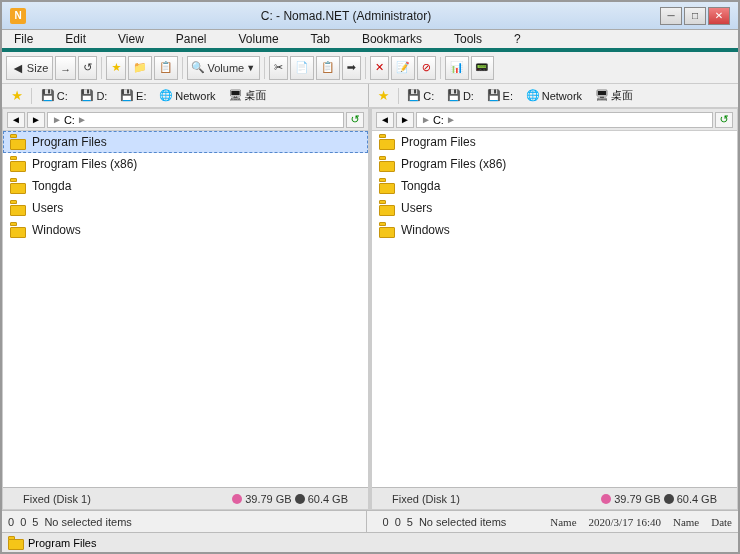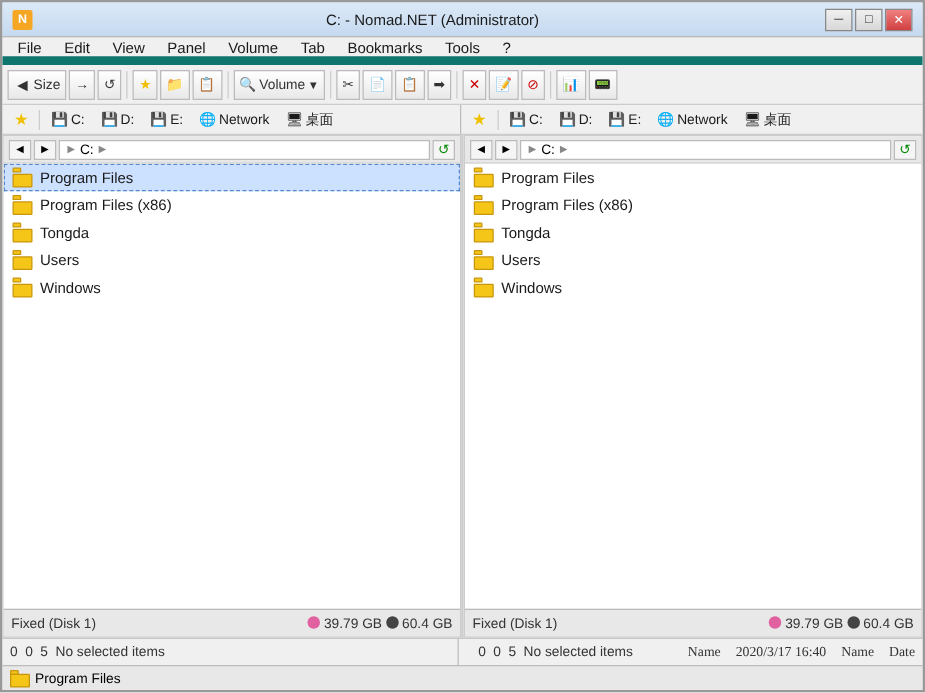--- a/index.html
+++ b/index.html
@@ -65,22 +65,22 @@
       font-size: 10px;
       color: #333;
     }
     .win-btn.close { background: linear-gradient(to bottom, #f08080, #d04040); color: white; }
     .menu-bar {
       height: 22px;
       background: #f0f0f0;
       display: flex;
       align-items: center;
       padding: 0 4px;
-      border-bottom: 7px solid #0f766e;
-      gap: 2px;
+      border-bottom: 4px solid #0f766e;
+      gap: 16px;
     }
     .menu-item {
       padding: 2px 8px;
       cursor: pointer;
       font-size: 12px;
       color: #1a1a1a;
     }
     .toolbar {
       height: 32px;
       background: #f0f0f0;
@@ -248,30 +248,30 @@
     .status-bar-bottom {
       display: flex;
       height: 22px;
       border-top: 1px solid #bbb;
       background: #e8e8e8;
     }
     .status-half {
       flex: 1;
       display: flex;
       align-items: center;
-      padding: 0 6px;
+      padding: 0 20px;
       font-size: 11px;
       color: #333;
       gap: 6px;
       border-right: 1px solid #bbb;
     }
     .status-half:last-child { border-right: none; }
     .disk-indicator {
       display: flex;
-      align-items: flex-start;
+      align-items: center;
       gap: 3px;
       margin-left: auto;
     }
     .disk-dot {
       width: 10px;
       height: 10px;
       border-radius: 50%;
       flex-shrink: 0;
     }
     .disk-dot.pink { background: #e060a0; }

